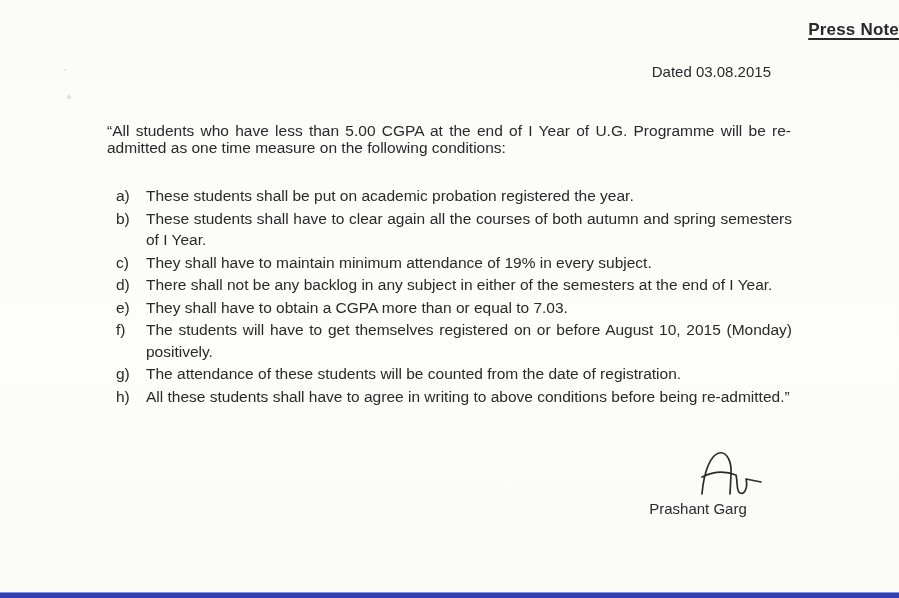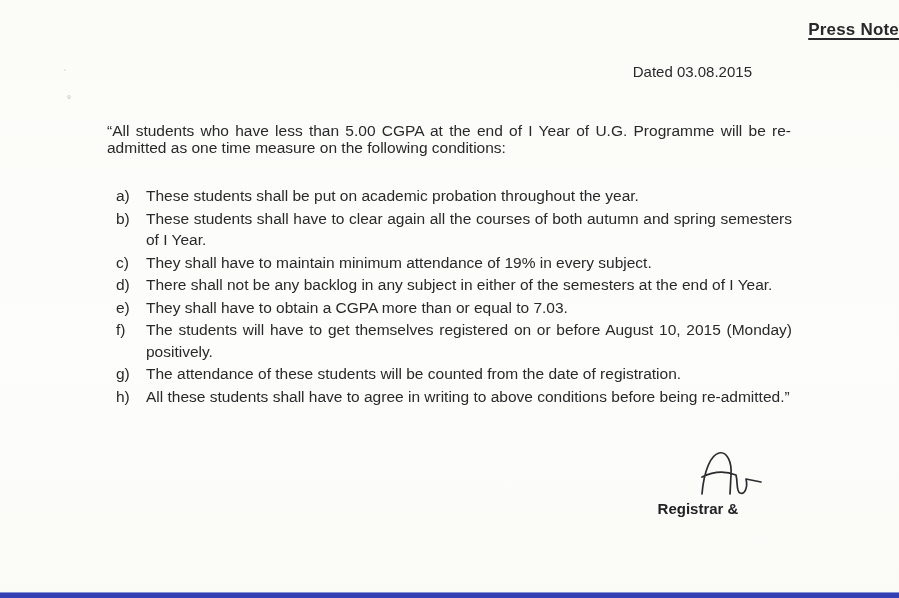--- a/index.html
+++ b/index.html
@@ -28,21 +28,21 @@
     letter-spacing: 0.2px;
   }
   .title span {
     text-decoration: underline;
     text-underline-offset: 3px;
     text-decoration-thickness: 1.5px;
   }
   .date-line {
     position: absolute;
     top: 63px;
-    right: 147px;
+    right: 128px;
     font-size: 15px;
   }
   .intro {
     position: absolute;
     top: 122px;
     left: 107px;
     width: 684px;
     margin: 0;
     font-size: 15.5px;
     line-height: 17px;
@@ -112,21 +112,21 @@
     <span>Press Note</span>
   </div>
 
   <div class="date-line">Dated 03.08.2015</div>
 
   <p class="intro">“All students who have less than 5.00 CGPA at the end of I Year of U.G. Programme will be re-admitted as one time measure on the following conditions:</p>
 
   <div class="conditions">
     <div class="cond">
       <span class="cl">a)</span>
-      <span class="ct">These students shall be put on academic probation throughout the year.</span>
+      <span class="ct">These students shall be put on academic probation registered the year.</span>
     </div>
     <div class="cond">
       <span class="cl">b)</span>
       <span class="ct">These students shall have to clear again all the courses of both autumn and spring semesters of I Year.</span>
     </div>
     <div class="cond">
       <span class="cl">c)</span>
       <span class="ct">They shall have to maintain minimum attendance of 19% in every subject.</span>
     </div>
     <div class="cond">
@@ -151,18 +151,18 @@
     </div>
   </div>
 
   <div class="sig-block">
     <svg class="sig-mark" width="78" height="48" viewBox="0 0 78 48">
       <path d="M7 46 C9 22, 16 7, 24 5 C32 3, 37 14, 36 27 L35 46
                M7 29 C19 23, 31 23, 41 27
                M41 27 C43 35, 41 43, 45 45 C50 47, 53 39, 51 31
                L66 34" stroke="#2b2b2f" stroke-width="1.7" fill="none" stroke-linecap="round" stroke-linejoin="round"></path>
     </svg>
-    <div class="sig-role">Registrar &amp;</div>
+    <div class="sig-name">Prashant Garg</div>
   </div>
 
   <div class="bottom-bar"></div>
 
 </div>
 
 </body></html>

